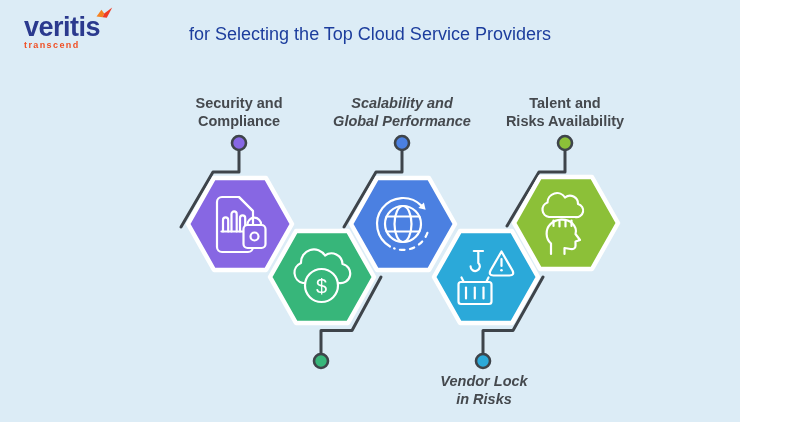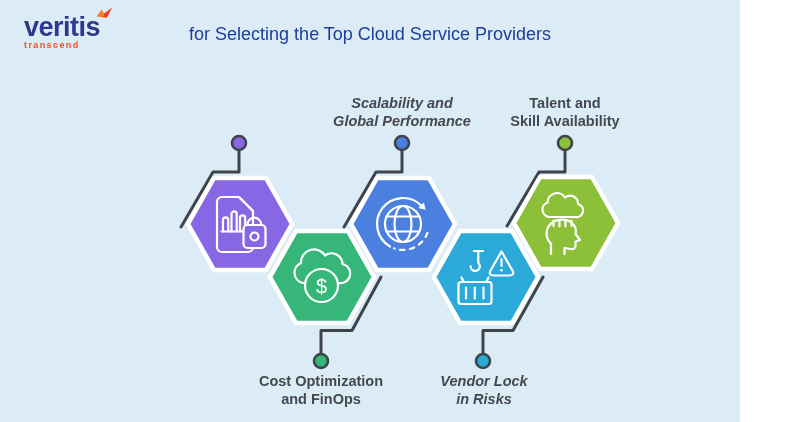--- a/index.html
+++ b/index.html
@@ -44,26 +44,26 @@
         <path d="M8.2,6.6 L16.2,0.4 L10.8,10.8 L6.6,10.2 Z" fill="#ef3b24"></path>
       </svg>
     </div>
     <div class="brand-tagline">transcend</div>
   </div>
 
   <div class="header">
     <div class="subtitle">for Selecting the Top Cloud Service Providers</div>
   </div>
 
+  <div class="hex-label" style="left:239px;top:94px;">Security and
+Compliance</div>
   <div class="hex-label" style="left:402px;top:94px;font-style:italic;">Scalability and
 Global Performance</div>
   <div class="hex-label" style="left:565px;top:94px;">Talent and
-Skill Availability</div>
-  <div class="hex-label" style="left:321px;top:372px;">Cost Optimization
-and FinOps</div>
+Risks Availability</div>
   <div class="hex-label" style="left:484px;top:372px;font-style:italic;">Vendor Lock
 in Risks</div>
 
   <svg class="diagram-svg" width="800" height="422" viewBox="0 0 800 422">
 
     <polyline class="connector" points="239,150 239,172 213,172 181,227" stroke="#3e444a"></polyline>
     <polyline class="connector" points="402,150 402,172 376,172 344,227" stroke="#3e444a"></polyline>
     <polyline class="connector" points="565,150 565,172 539,172 507,226" stroke="#3e444a"></polyline>
     <polyline class="connector" points="381,277 352,330.5 321,330.5 321,354" stroke="#3e444a"></polyline>
     <polyline class="connector" points="543,277 513,330.5 483,330.5 483,354" stroke="#3e444a"></polyline>

